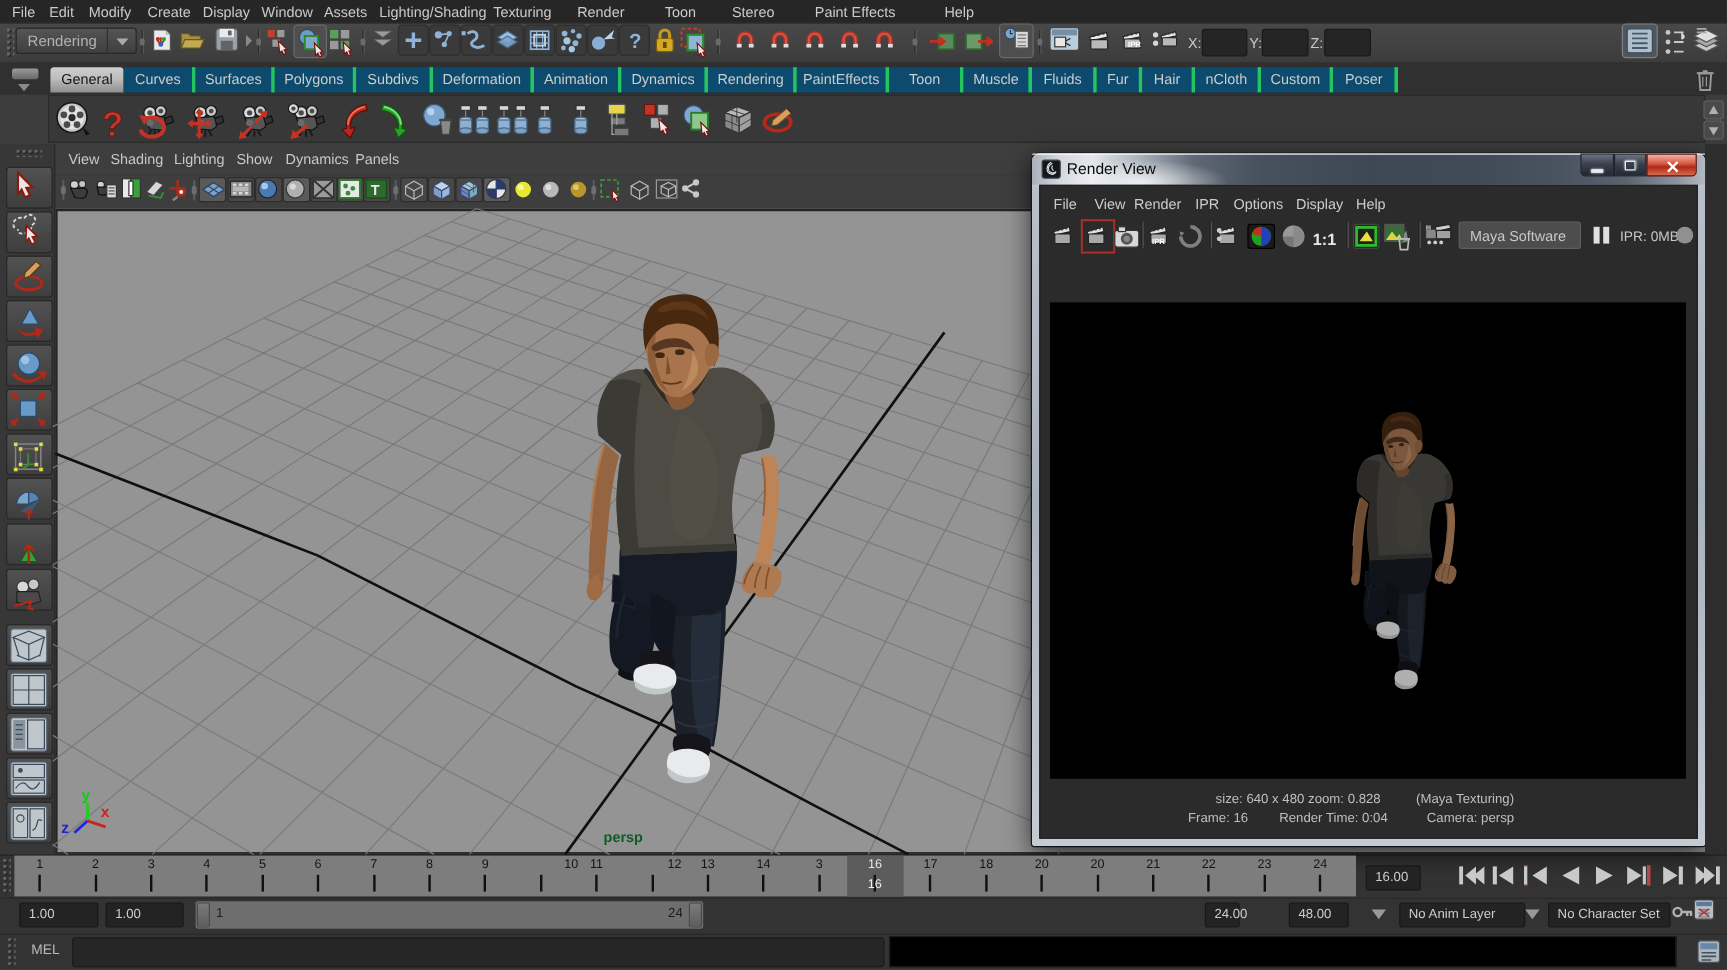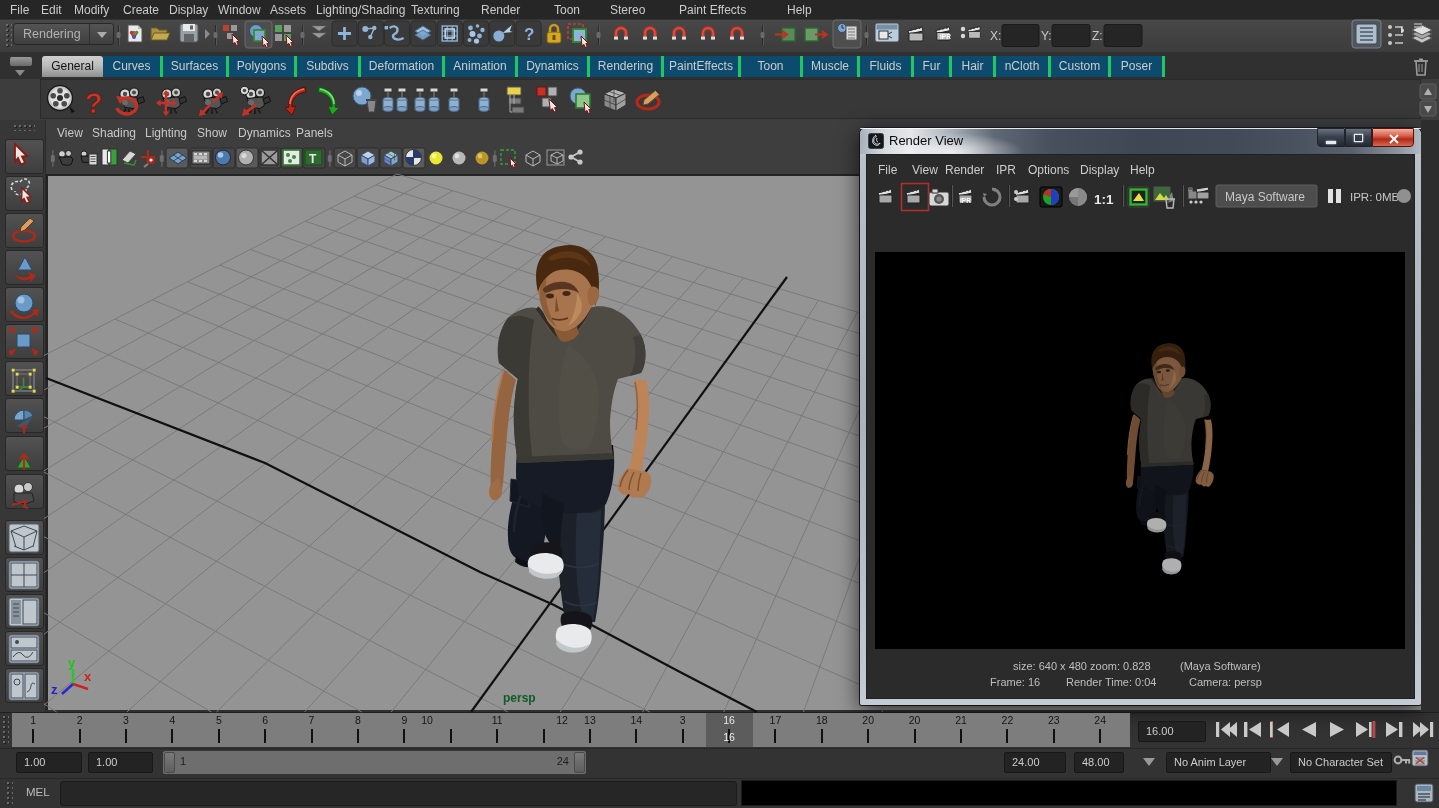--- a/index.html
+++ b/index.html
@@ -808,21 +808,21 @@
   <span class="a" style="left:129px;top:8px;font-size:12px;color:#cccccc">IPR</span>
   <span class="a" style="left:161px;top:8px;font-size:12px;color:#cccccc">Options</span>
   <span class="a" style="left:213px;top:8px;font-size:12px;color:#cccccc">Display</span>
   <span class="a" style="left:263px;top:8px;font-size:12px;color:#cccccc">Help</span>
   <div id="rtoolbar" class="a" style="left:0;top:28px;width:549px;height:27px"></div>
   <div class="a" style="left:8px;top:97px;width:530px;height:397px;background:#000"></div>
   <svg class="a" style="left:8px;top:97px" width="530" height="397" viewBox="875 253 530 397">
     <use href="#char" transform="translate(861.4,205.05) scale(0.541,0.5675)" style="filter:brightness(.75) saturate(.9)"></use>
   </svg>
   <span class="rtxt" style="left:146px;top:505px">size: 640 x 480 zoom: 0.828</span>
-  <span class="rtxt" style="left:313px;top:505px">(Maya Software)</span>
+  <span class="rtxt" style="left:313px;top:505px">(Maya Texturing)</span>
   <span class="rtxt" style="left:123px;top:521px">Frame: 16</span>
   <span class="rtxt" style="left:199px;top:521px">Render Time: 0:04</span>
   <span class="rtxt" style="left:322px;top:521px">Camera: persp</span>
 </div>
 </div>
 <svg class="a" style="left:867px;top:183px;pointer-events:none" width="549" height="27" viewBox="0 0 549 27">
       <g transform="translate(10,4)">
         <path d="M1,6 L14,2 L15,6 L2,9 Z" fill="#e0e0e0" stroke="#222"></path>
         <rect x="2" y="8" width="13" height="8" rx="1" fill="#a8a8a8" stroke="#222"></rect>
         <circle cx="4.5" cy="4.8" r="1" fill="#333"></circle>
@@ -932,21 +932,21 @@
     <span class="fnum" style="left:218.8px;color:#151515">5</span>
     <span class="ftick" style="left:218.8px"></span>
     <span class="fnum" style="left:265.1px;color:#151515">6</span>
     <span class="ftick" style="left:265.1px"></span>
     <span class="fnum" style="left:311.5px;color:#151515">7</span>
     <span class="ftick" style="left:311.5px"></span>
     <span class="fnum" style="left:357.9px;color:#151515">8</span>
     <span class="ftick" style="left:357.9px"></span>
     <span class="fnum" style="left:404.3px;color:#151515">9</span>
     <span class="ftick" style="left:404.3px"></span>
-    <span class="fnum" style="left:427px;color:#151515">10</span>
+    <span class="fnum" style="left:476px;color:#151515">10</span>
     <span class="ftick" style="left:450.7px"></span>
     <span class="fnum" style="left:497.1px;color:#151515">11</span>
     <span class="ftick" style="left:497.1px"></span>
     <span class="fnum" style="left:562px;color:#151515">12</span>
     <span class="ftick" style="left:543.5px"></span>
     <span class="fnum" style="left:589.9px;color:#151515">13</span>
     <span class="ftick" style="left:589.9px"></span>
     <span class="fnum" style="left:636.3px;color:#151515">14</span>
     <span class="ftick" style="left:636.3px"></span>
     <span class="fnum" style="left:682.7px;color:#151515">3</span>
@@ -963,21 +963,21 @@
     <span class="ftick" style="left:914.6px"></span>
     <span class="fnum" style="left:961.0px;color:#151515">21</span>
     <span class="ftick" style="left:961.0px"></span>
     <span class="fnum" style="left:1007.4px;color:#151515">22</span>
     <span class="ftick" style="left:1007.4px"></span>
     <span class="fnum" style="left:1053.8px;color:#151515">23</span>
     <span class="ftick" style="left:1053.8px"></span>
     <span class="fnum" style="left:1100.2px;color:#151515">24</span>
     <span class="ftick" style="left:1100.2px"></span>
     <span class="fnum" style="left:729px;top:731px;color:#f0f0f0">16</span>
-<div class="fld" style="left:1138px;top:721px;width:68px;height:21px">16.00</div>
+<div class="fld" style="left:1138px;top:721px;width:46px;height:21px">16.00</div>
 <svg class="a" style="left:0;top:0;pointer-events:none" width="1439" height="808" viewBox="0 0 1439 808">
       <g transform="translate(1216,722)">
         <rect x="0" y="0" width="3.2" height="15" fill="#c9c9c9"></rect>
         <polygon points="14,0 5,7.5 14,15" fill="#c9c9c9"></polygon>
         <polygon points="21,0 12,7.5 21,15" fill="#c9c9c9"></polygon>
       </g>
       <g transform="translate(1244,722)">
         <rect x="0" y="0" width="3.4" height="15" fill="#c9c9c9"></rect>
         <polygon points="17,0 5,7.5 17,15" fill="#c9c9c9"></polygon>
       </g>
@@ -1018,21 +1018,21 @@
       </g>
     </svg>
 <div class="fld" style="left:16px;top:752px;width:66px;height:21px">1.00</div>
 <div class="fld" style="left:88px;top:752px;width:65px;height:21px">1.00</div>
 <div class="a" style="left:163px;top:751px;width:423px;height:23px;background:#6e6e6e;border-radius:2px">
 <div class="a" style="left:1px;top:1px;width:11px;height:21px;background:linear-gradient(#7a7a7a,#5e5e5e);border-radius:2px;border:1px solid #4a4a4a"></div>
 <div class="a" style="right:1px;top:1px;width:11px;height:21px;background:linear-gradient(#7a7a7a,#5e5e5e);border-radius:2px;border:1px solid #4a4a4a"></div>
 <span class="a" style="left:17px;top:4px;font-size:11px;color:#1e1e1e">1</span>
 <span class="a" style="right:17px;top:4px;font-size:11px;color:#1e1e1e">24</span>
     </div>
-<div class="fld" style="left:1004px;top:752px;width:62px;height:21px">24.00</div>
+<div class="fld" style="left:1004px;top:752px;width:29px;height:21px">24.00</div>
 <div class="fld" style="left:1074px;top:752px;width:50px;height:21px">48.00</div>
 <div class="a" style="left:1143px;top:758px;width:0;height:0;border:6px solid transparent;border-top:8px solid #999"></div>
 <div class="fld" style="left:1166px;top:752px;width:105px;height:21px">No Anim Layer</div>
 <div class="a" style="left:1271px;top:758px;width:0;height:0;border:6px solid transparent;border-top:8px solid #999"></div>
 <div class="fld" style="left:1290px;top:752px;width:102px;height:21px">No Character Set</div>
 <div class="dots" style="left:6px;top:781px;height:24px"></div>
 <span class="a" style="left:26px;top:786px;color:#bbbbbb;font-size:11.5px">MEL</span>
 <div class="a" style="left:60px;top:781px;width:677px;height:25px;background:#262626;border:1px solid #1b1b1b;border-radius:3px"></div>
 <div class="a" style="left:741px;top:780px;width:656px;height:26px;background:#000;border:1px solid #1b1b1b"></div>
 <svg class="a" style="left:1414px;top:783px" width="20" height="20" viewBox="0 0 20 20">

